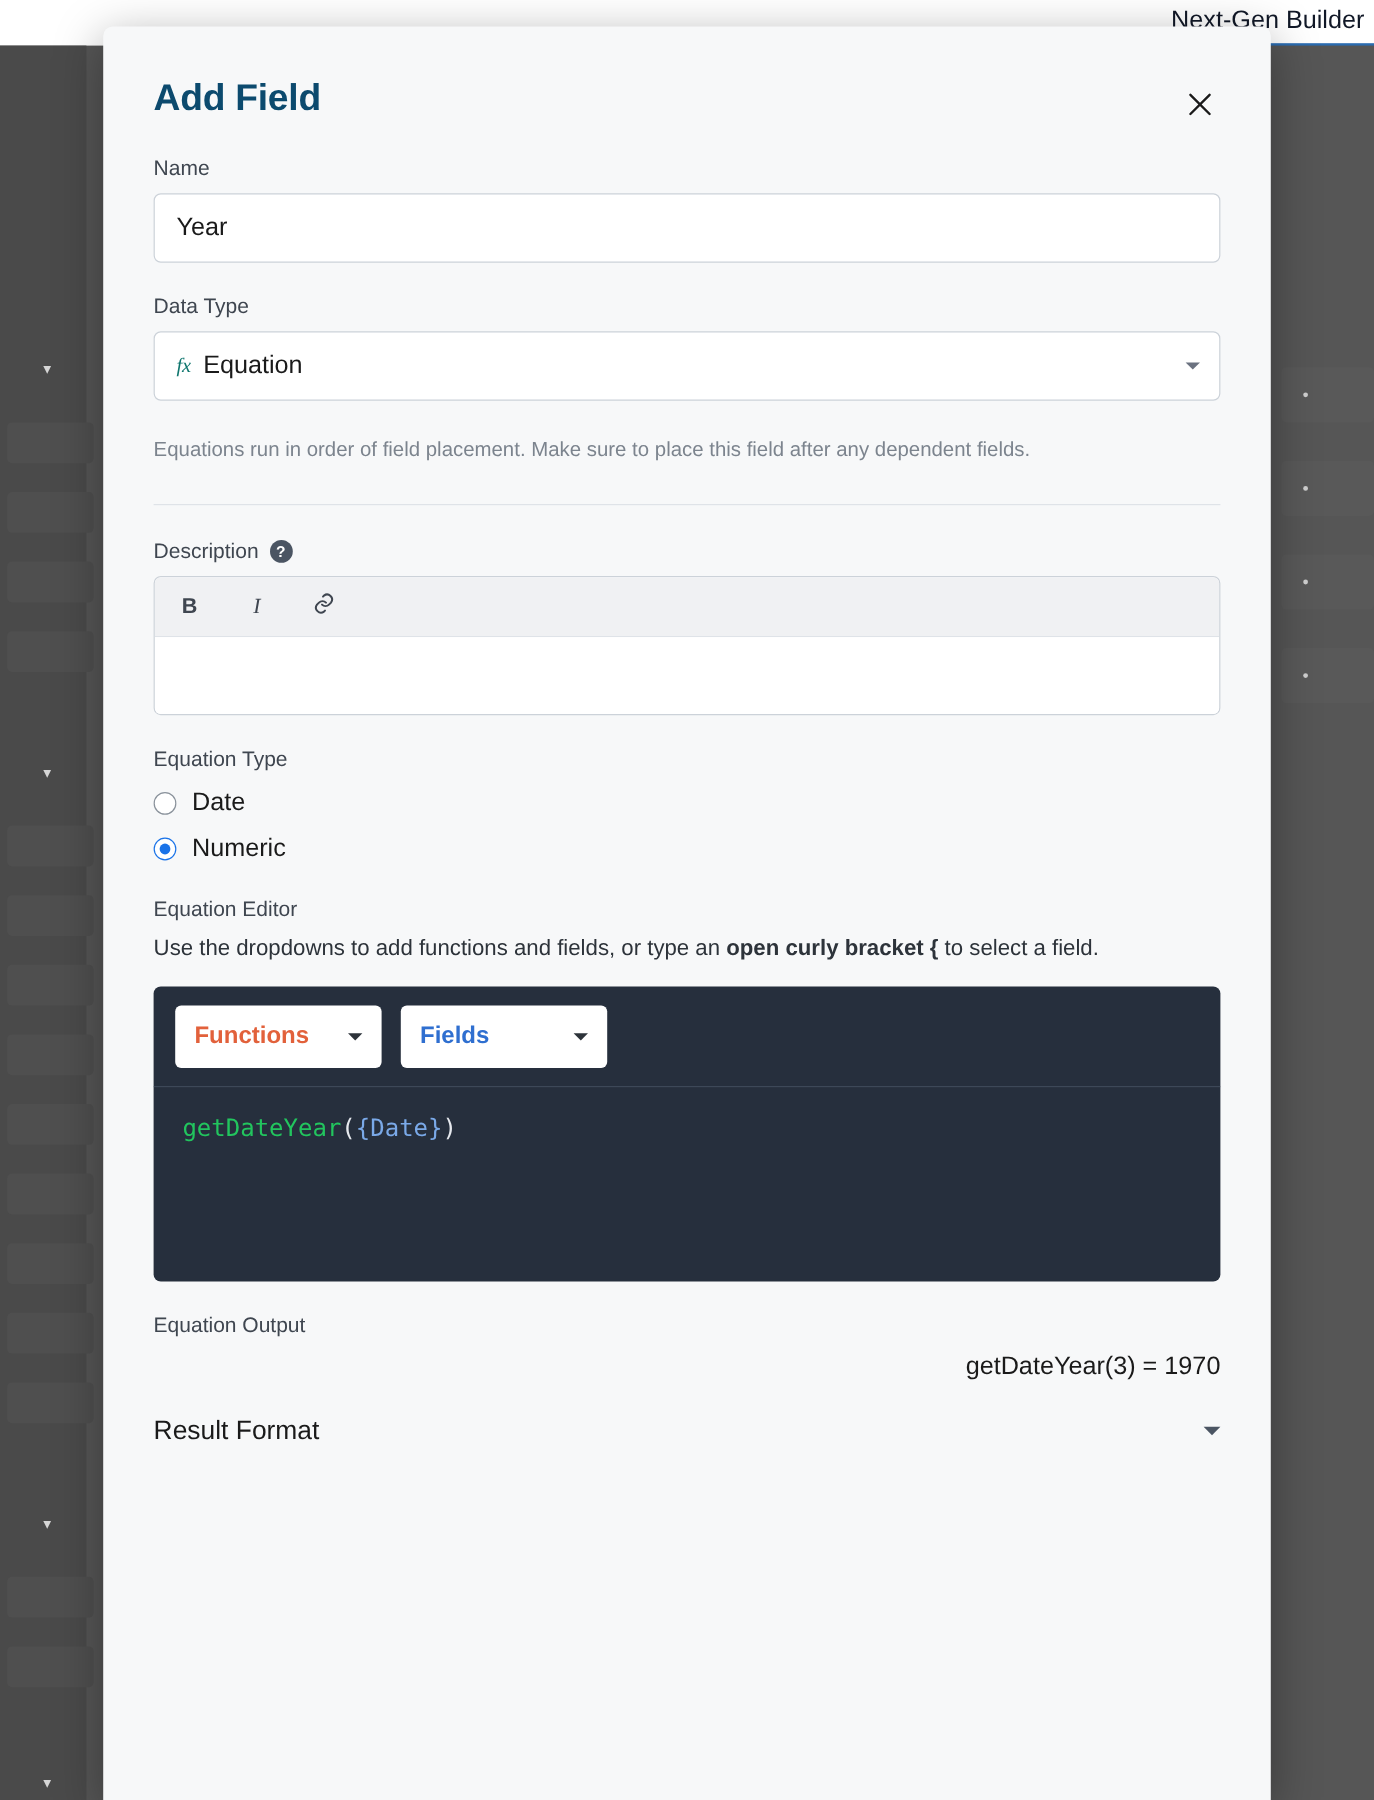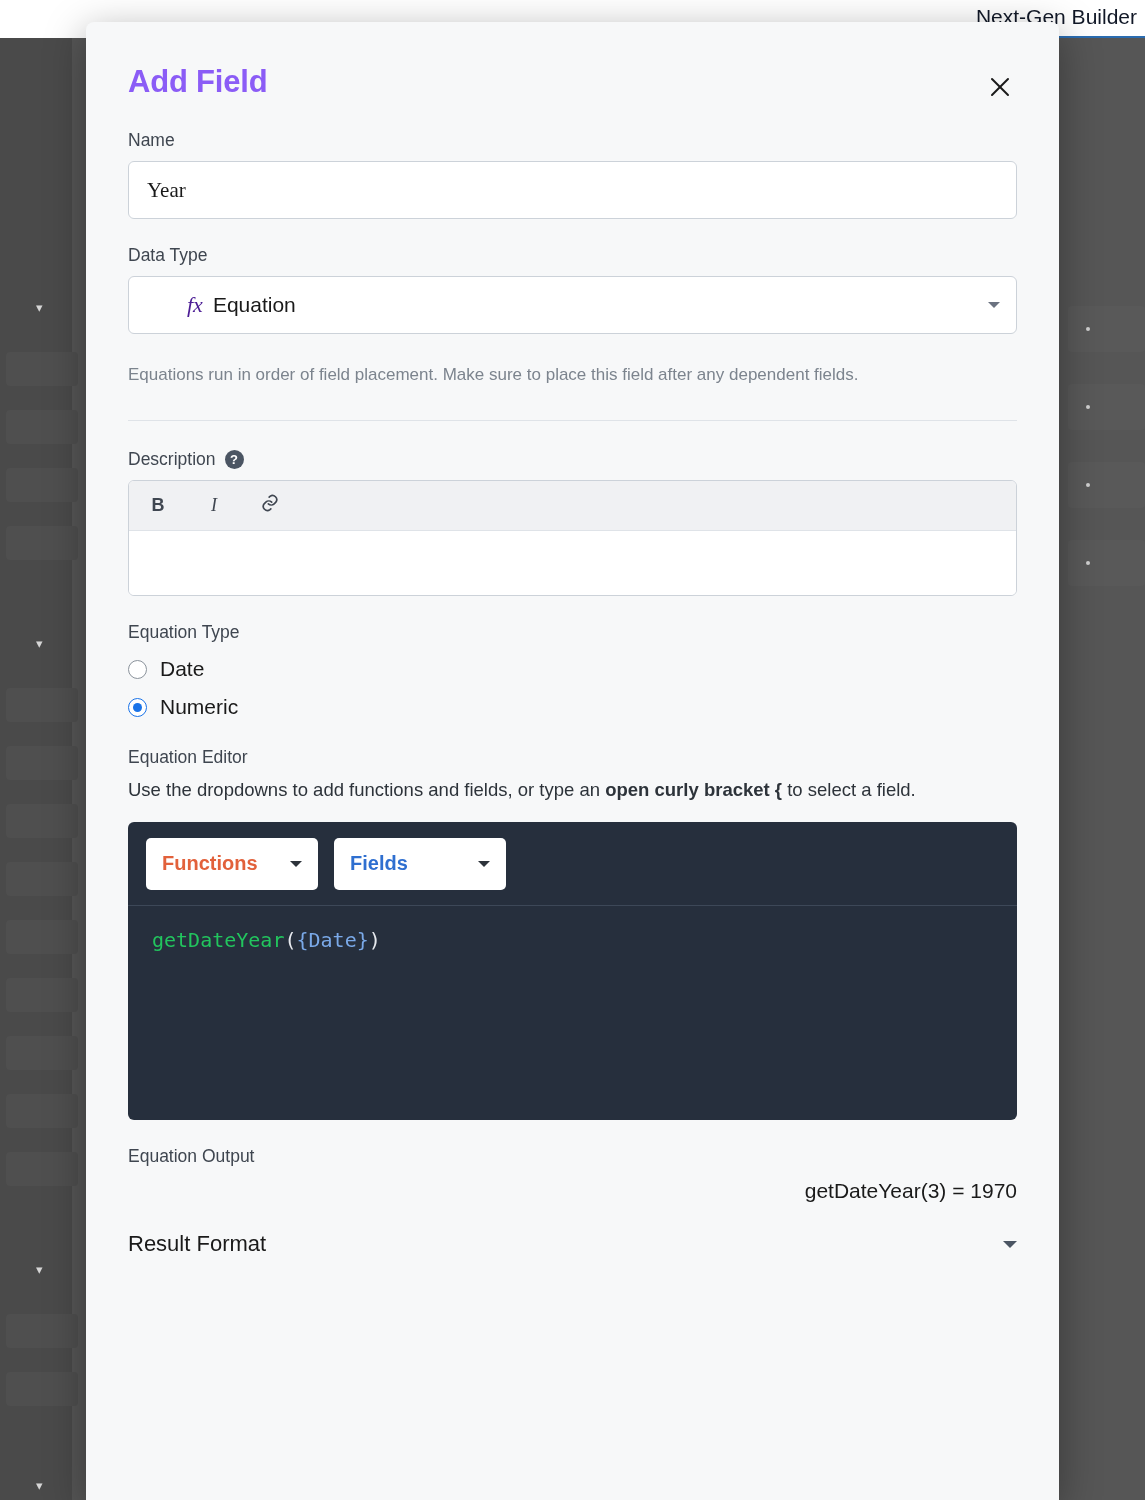--- a/index.html
+++ b/index.html
@@ -74,59 +74,58 @@
   }
   .modal-inner {
     position: absolute; inset: 0;
     padding: 0 42px;
   }
   .modal-header {
     display: flex; align-items: flex-start; justify-content: space-between;
     padding-top: 42px;
   }
   .modal-title {
-    font-size: 31px; font-weight: bold; color: #8b5cf6;
+    font-size: 31px; font-weight: bold; color: #0c4a6e;
     letter-spacing: -0.2px;
   }
   .close-btn {
     width: 34px; height: 34px;
     display: flex; align-items: center; justify-content: center;
     cursor: pointer; color: #222; background: none; border: none;
     padding: 0; margin-top: 6px;
   }
   .close-btn svg { display: block; }
 
   .field-label {
     font-size: 17.5px; color: #3f4650; margin-top: 26px; margin-bottom: 10px;
   }
   .text-input {
     width: 100%; height: 58px;
     border: 1px solid #ccd2d9; border-radius: 6px;
     background: #ffffff;
     font-size: 21px; color: #1a1a1a;
     padding: 0 18px;
-    font-family: Liberation Serif, serif;
+    font-family: Liberation Sans, sans-serif;
     display: flex; align-items: center;
   }
   .select-box {
     width: 100%; height: 58px;
     border: 1px solid #ccd2d9; border-radius: 6px;
     background: #ffffff;
     display: flex; align-items: center;
     padding: 0 18px;
     position: relative;
     cursor: pointer;
   }
   .select-box .fx {
     font-family: "Liberation Serif", serif;
     font-style: italic;
-    font-size: 22px;
-    color: #4c1d95;
+    font-size: 17px;
+    color: #0f766e;
     margin-right: 10px;
-    margin-left: 40px;
   }
   .select-box .sel-val {
     font-size: 21px; color: #1a1a1a;
   }
   .select-caret {
     position: absolute; right: 16px; top: 50%;
     transform: translateY(-50%);
     width: 0; height: 0;
     border-left: 6px solid transparent;
     border-right: 6px solid transparent;
@@ -193,21 +192,21 @@
   .instr {
     font-size: 18.5px; color: #2d333a; line-height: 1.5; margin-top: 8px;
     max-width: 890px;
   }
   .instr b { font-weight: bold; }
 
   .editor {
     margin-top: 18px;
     background: #262f3d;
     border-radius: 6px;
-    height: 298px;
+    height: 246px;
     overflow: hidden;
     position: relative;
   }
   .editor-toolbar {
     height: 84px;
     display: flex; align-items: center; gap: 16px;
     padding-left: 18px;
     border-bottom: 1px solid #3d4characters;
     border-bottom: 1px solid #3d4858;
   }

